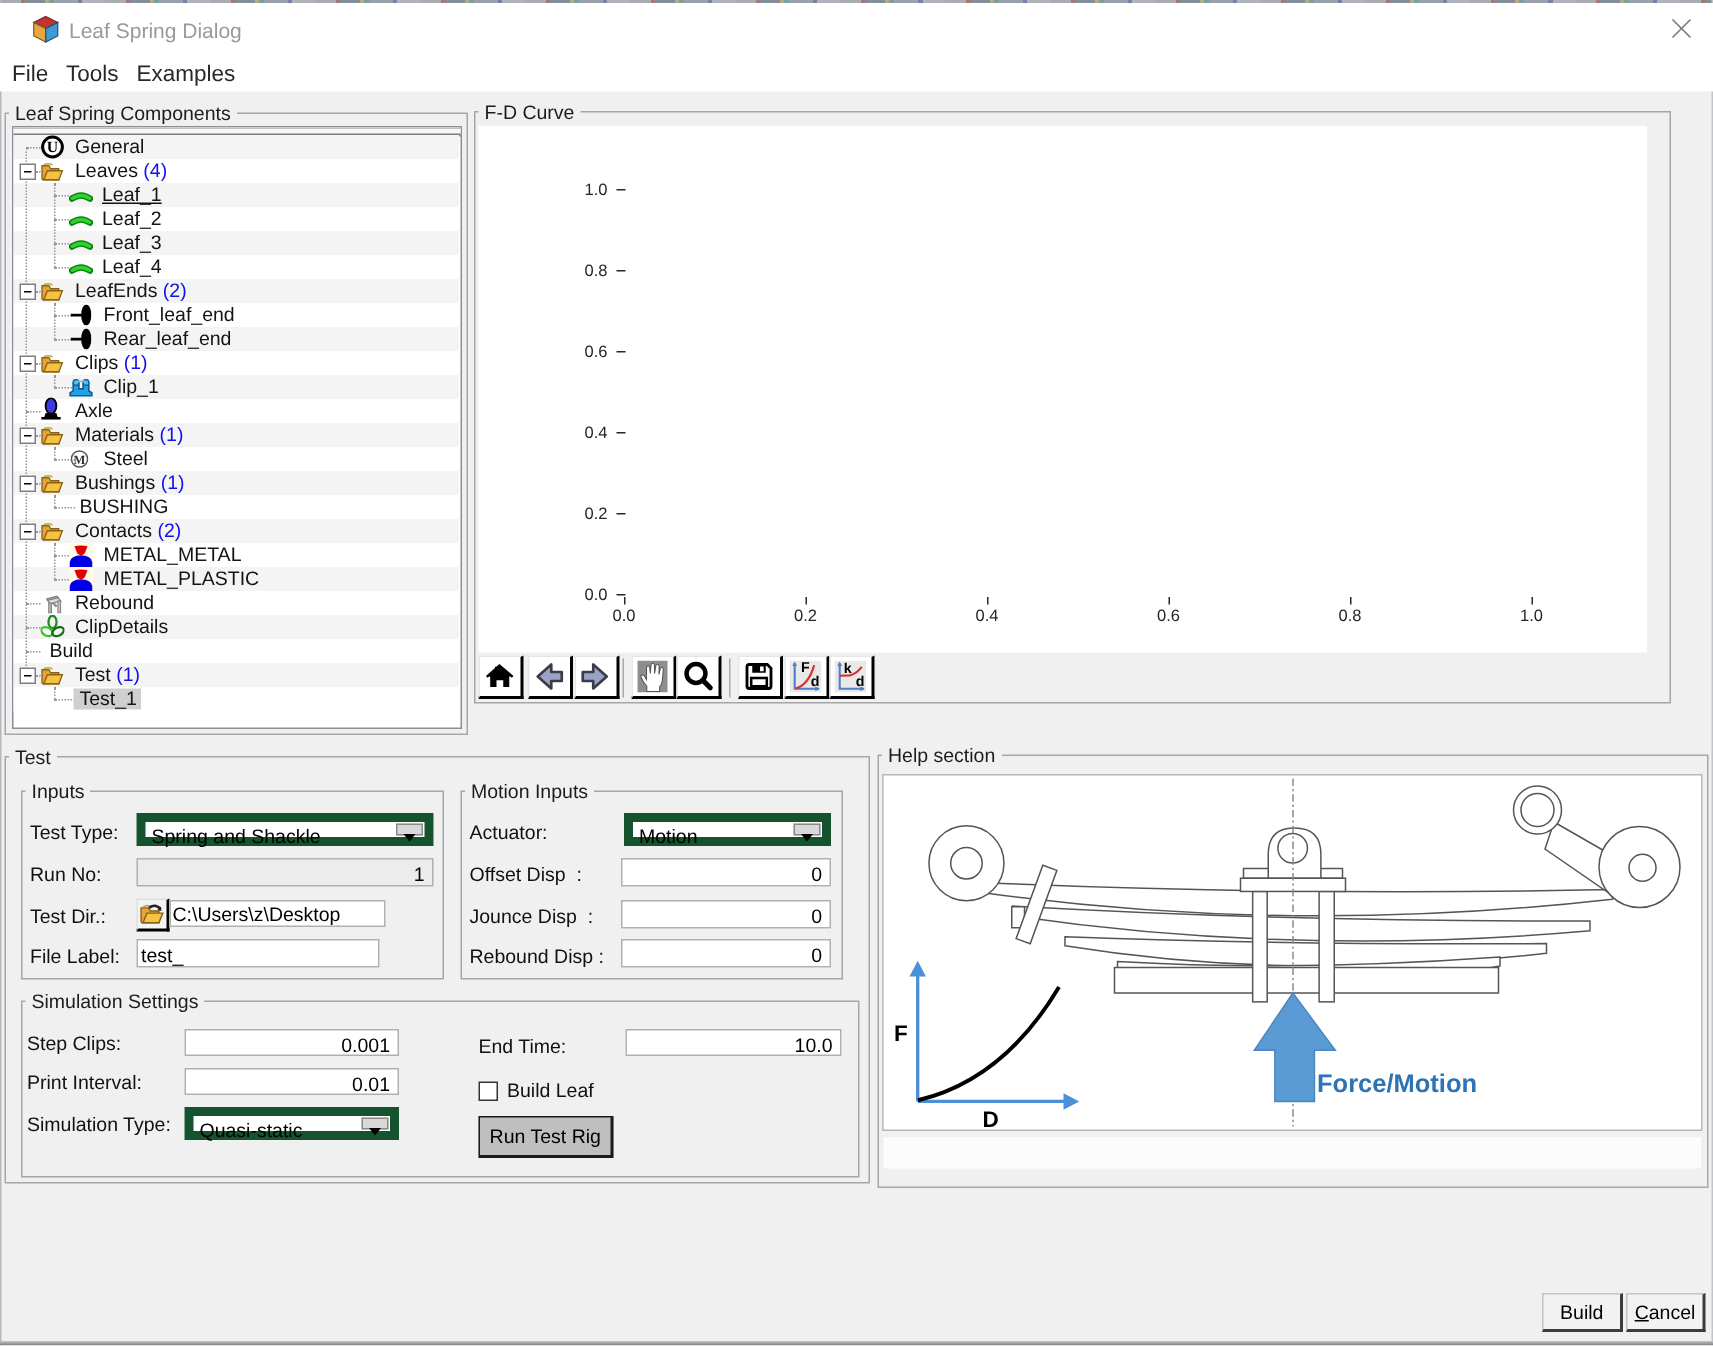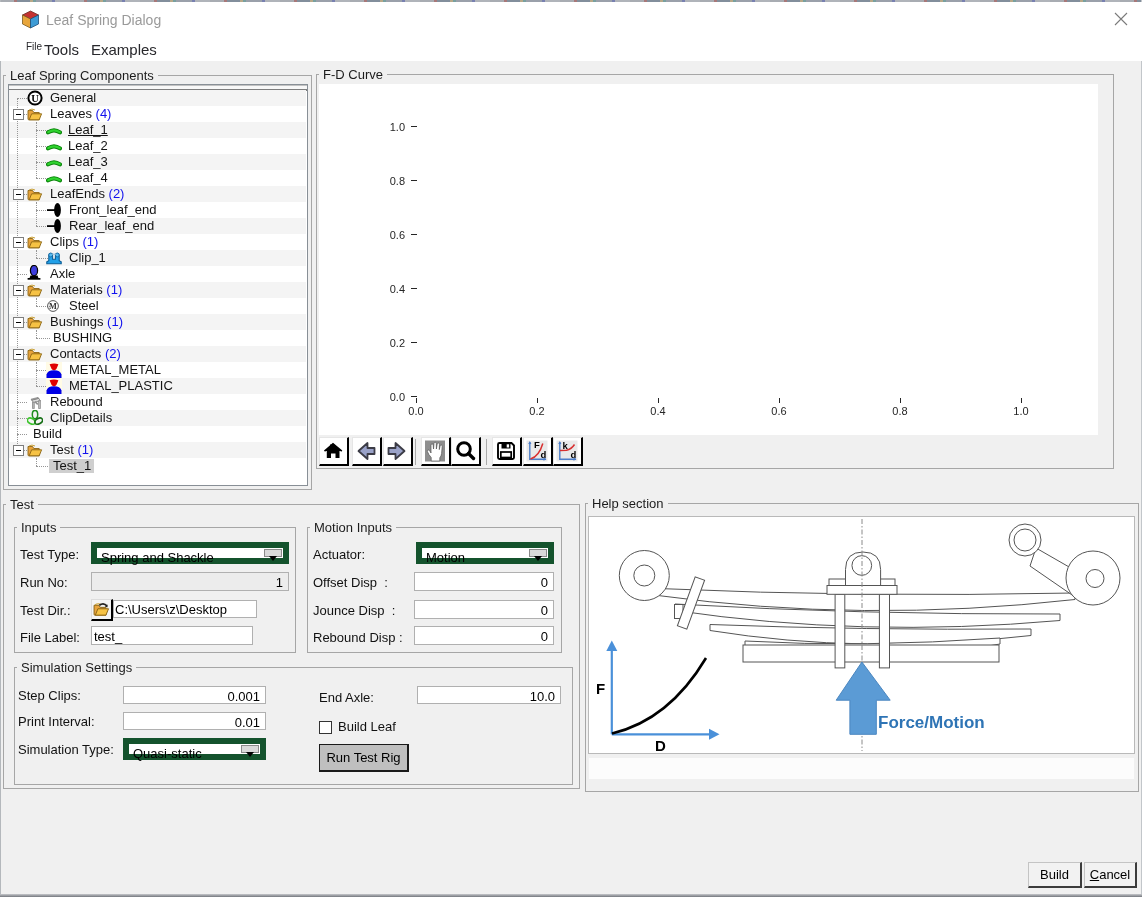--- a/index.html
+++ b/index.html
@@ -34,21 +34,21 @@
 <div class="abs" style="left:0;top:2px;width:1142px;height:59px;background:#fff"></div>
 <svg class="abs" style="left:21px;top:10px" width="19" height="19" viewBox="0 0 19 19">
  <polygon points="9.5,1 17.5,5 9.5,9 1.5,5" fill="#c43231" stroke="#6b2a22" stroke-width="0.8"></polygon>
  <polygon points="1.5,5 9.5,9 9.5,18 1.5,14" fill="#e8a63c" stroke="#7a5a20" stroke-width="0.8"></polygon>
  <polygon points="17.5,5 9.5,9 9.5,18 17.5,14" fill="#3d9bd5" stroke="#1f4f7a" stroke-width="0.8"></polygon>
 </svg>
 <div class="abs" style="left:46px;top:12px;font-size:14px;color:#9a9a9a;line-height:17px">Leaf Spring Dialog</div>
 <svg class="abs" style="left:1114px;top:12px" width="14" height="14" viewBox="0 0 14 14">
       <path d="M1 1 L13 13 M13 1 L1 13" stroke="#7a7a7a" stroke-width="1.1"></path>
     </svg>
-<div class="abs" style="left:26px;top:41px;font-size:10px;color:#28282c">File</div>
+<div class="abs" style="left:8px;top:41px;font-size:15px;color:#28282c">File</div>
 <div class="abs" style="left:44px;top:41px;font-size:15px;color:#28282c">Tools</div>
 <div class="abs" style="left:91px;top:41px;font-size:15px;color:#28282c">Examples</div>
 
 <div class="gb" style="left:3px;top:75px;width:307px;height:413px">
       <span>Leaf Spring Components</span>
     </div>
 <div class="abs" style="left:8px;top:84px;width:300px;height:402px;background:#fff;border:1px solid #888f96;box-sizing:border-box"></div>
 <div class="abs" style="left:9px;top:85px;width:298px;height:3px;background:#f8f8f8;border-top:1px solid #c2c2c2;border-bottom:2px solid #7d7d7d"></div>
 <div class="trow" style="top:90px;background:#f4f4f4"></div>
 <div class="trow" style="top:106px;background:#ffffff"></div>
@@ -391,21 +391,21 @@
     </div>
 <div class="lab" style="left:18px;top:714px">Print Interval:</div>
 <div class="entry" style="left:123px;top:712px;width:143px;height:18px;border-color:#b0b0b0">
       <span class="txr">0.01</span>
     </div>
 <div class="lab" style="left:18px;top:742px">Simulation Type:</div>
 <div class="combo" style="left:123px;top:738px;width:143px;height:22px">
       <span class="tx">Quasi-static</span>
       <span class="cbtn"></span>
     </div>
-<div class="lab" style="left:319px;top:690px">End Axle:</div>
+<div class="lab" style="left:319px;top:690px">End Time:</div>
 <div class="entry" style="left:417px;top:686px;width:144px;height:18px;border-color:#b0b0b0">
       <span class="txr">10.0</span>
     </div>
 <div class="abs" style="left:319px;top:721px;width:11px;height:11px;background:#fff;border:1px solid #333"></div>
 <div class="lab" style="left:338px;top:719px">Build Leaf</div>
 <div class="abs" style="left:319px;top:744px;width:90px;height:28px;background:#bfbfbf;border:1.5px solid #1a1a1a;border-right-width:2.5px;border-bottom-width:2.5px;box-sizing:border-box;font-size:13px;color:#000;text-align:center;line-height:25px">Run Test Rig</div>
 
 <div class="gb" style="left:585px;top:503px;width:552px;height:287px">
       <span>Help section</span>
     </div>

